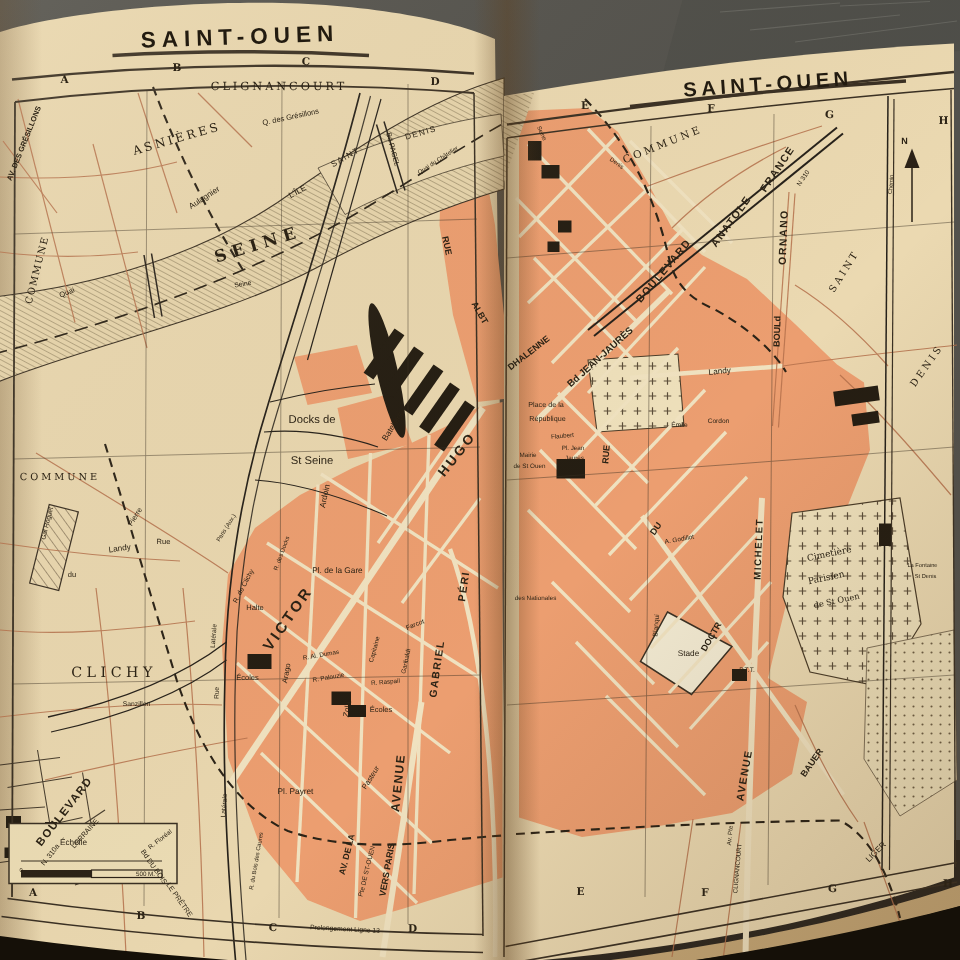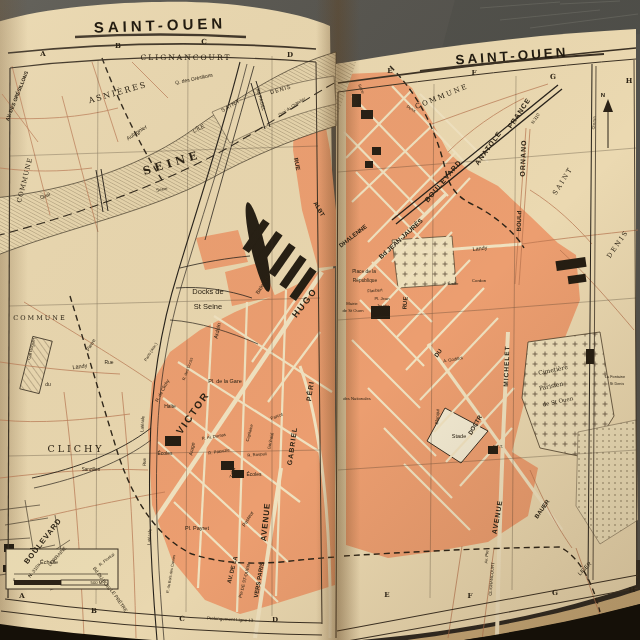--- a/index.html
+++ b/index.html
@@ -301,21 +301,21 @@
       <span class="lbl" style="left: 25px; top: 180px; font-size: 6.5px; transform: translate(-50%, -50%) rotate(-76deg); letter-spacing: 1px; font-family: &quot;DejaVu Serif&quot;, serif;">COMMUNE</span>
       <span class="lbl" style="left: 172px; top: 163px; font-size: 11px; transform: translate(-50%, -50%) rotate(-17deg); font-weight: 700; letter-spacing: 4px; font-family: &quot;DejaVu Serif&quot;, serif;">SEINE</span>
       <span class="lbl" style="left: 45px; top: 196px; font-size: 5px; transform: translate(-50%, -50%) rotate(-22deg);">Quai</span>
       <span class="lbl" style="left: 199px; top: 129px; font-size: 5.5px; transform: translate(-50%, -50%) rotate(-28deg);">L'ÎLE</span>
       <span class="lbl" style="left: 231px; top: 106px; font-size: 5.5px; transform: translate(-50%, -50%) rotate(-30deg); letter-spacing: 1px;">SAINT</span>
       <span class="lbl" style="left: 281px; top: 90px; font-size: 5.5px; transform: translate(-50%, -50%) rotate(-16deg); letter-spacing: 1px;">DENIS</span>
       <span class="lbl" style="left: 260px; top: 100px; font-size: 4.8px; transform: translate(-50%, -50%) rotate(75deg);">Bd PAGEL</span>
       <span class="lbl" style="left: 292px; top: 107px; font-size: 4px; transform: translate(-50%, -50%) rotate(-33deg);">Quai du Châtelier</span>
       <span class="lbl" style="left: 162px; top: 190px; font-size: 4.5px; transform: translate(-50%, -50%) rotate(-10deg);">Seine</span>
       <span class="lbl" style="left: 40px; top: 318px; font-size: 6.5px; transform: translate(-50%, -50%) rotate(0deg); letter-spacing: 2px; font-family: &quot;DejaVu Serif&quot;, serif;">COMMUNE</span>
-      <span class="lbl" style="left: 208px; top: 292px; font-size: 7.5px; transform: translate(-50%, -50%) rotate(0deg);">Docks de</span>
+      <span class="lbl" style="left: 208px; top: 280px; font-size: 7.5px; transform: translate(-50%, -50%) rotate(0deg);">Docks de</span>
       <span class="lbl" style="left: 208px; top: 307px; font-size: 7.5px; transform: translate(-50%, -50%) rotate(0deg);">St Seine</span>
       <span class="lbl" style="left: 263px; top: 285px; font-size: 5.5px; transform: translate(-50%, -50%) rotate(-58deg);">Bateliers</span>
       <span class="lbl" style="left: 218px; top: 331px; font-size: 5.5px; transform: translate(-50%, -50%) rotate(-78deg);">Ardoin</span>
       <span class="lbl" style="left: 188px; top: 369px; font-size: 4px; transform: translate(-50%, -50%) rotate(-70deg);">R. des Docks</span>
       <span class="lbl" style="left: 305px; top: 303px; font-size: 9px; transform: translate(-50%, -50%) rotate(-52deg); font-weight: 700; letter-spacing: 2px;">HUGO</span>
       <span class="lbl" style="left: 193px; top: 413px; font-size: 10px; transform: translate(-50%, -50%) rotate(-55deg); font-weight: 700; letter-spacing: 2px;">VICTOR</span>
       <span class="lbl" style="left: 225px; top: 382px; font-size: 5.5px; transform: translate(-50%, -50%) rotate(0deg);">Pl. de la Gare</span>
       <span class="lbl" style="left: 170px; top: 406px; font-size: 5px; transform: translate(-50%, -50%) rotate(0deg);">Halte</span>
       <span class="lbl" style="left: 165px; top: 453px; font-size: 5px; transform: translate(-50%, -50%) rotate(0deg);">Écoles</span>
       <span class="lbl" style="left: 254px; top: 474px; font-size: 5px; transform: translate(-50%, -50%) rotate(0deg);">Écoles</span>

